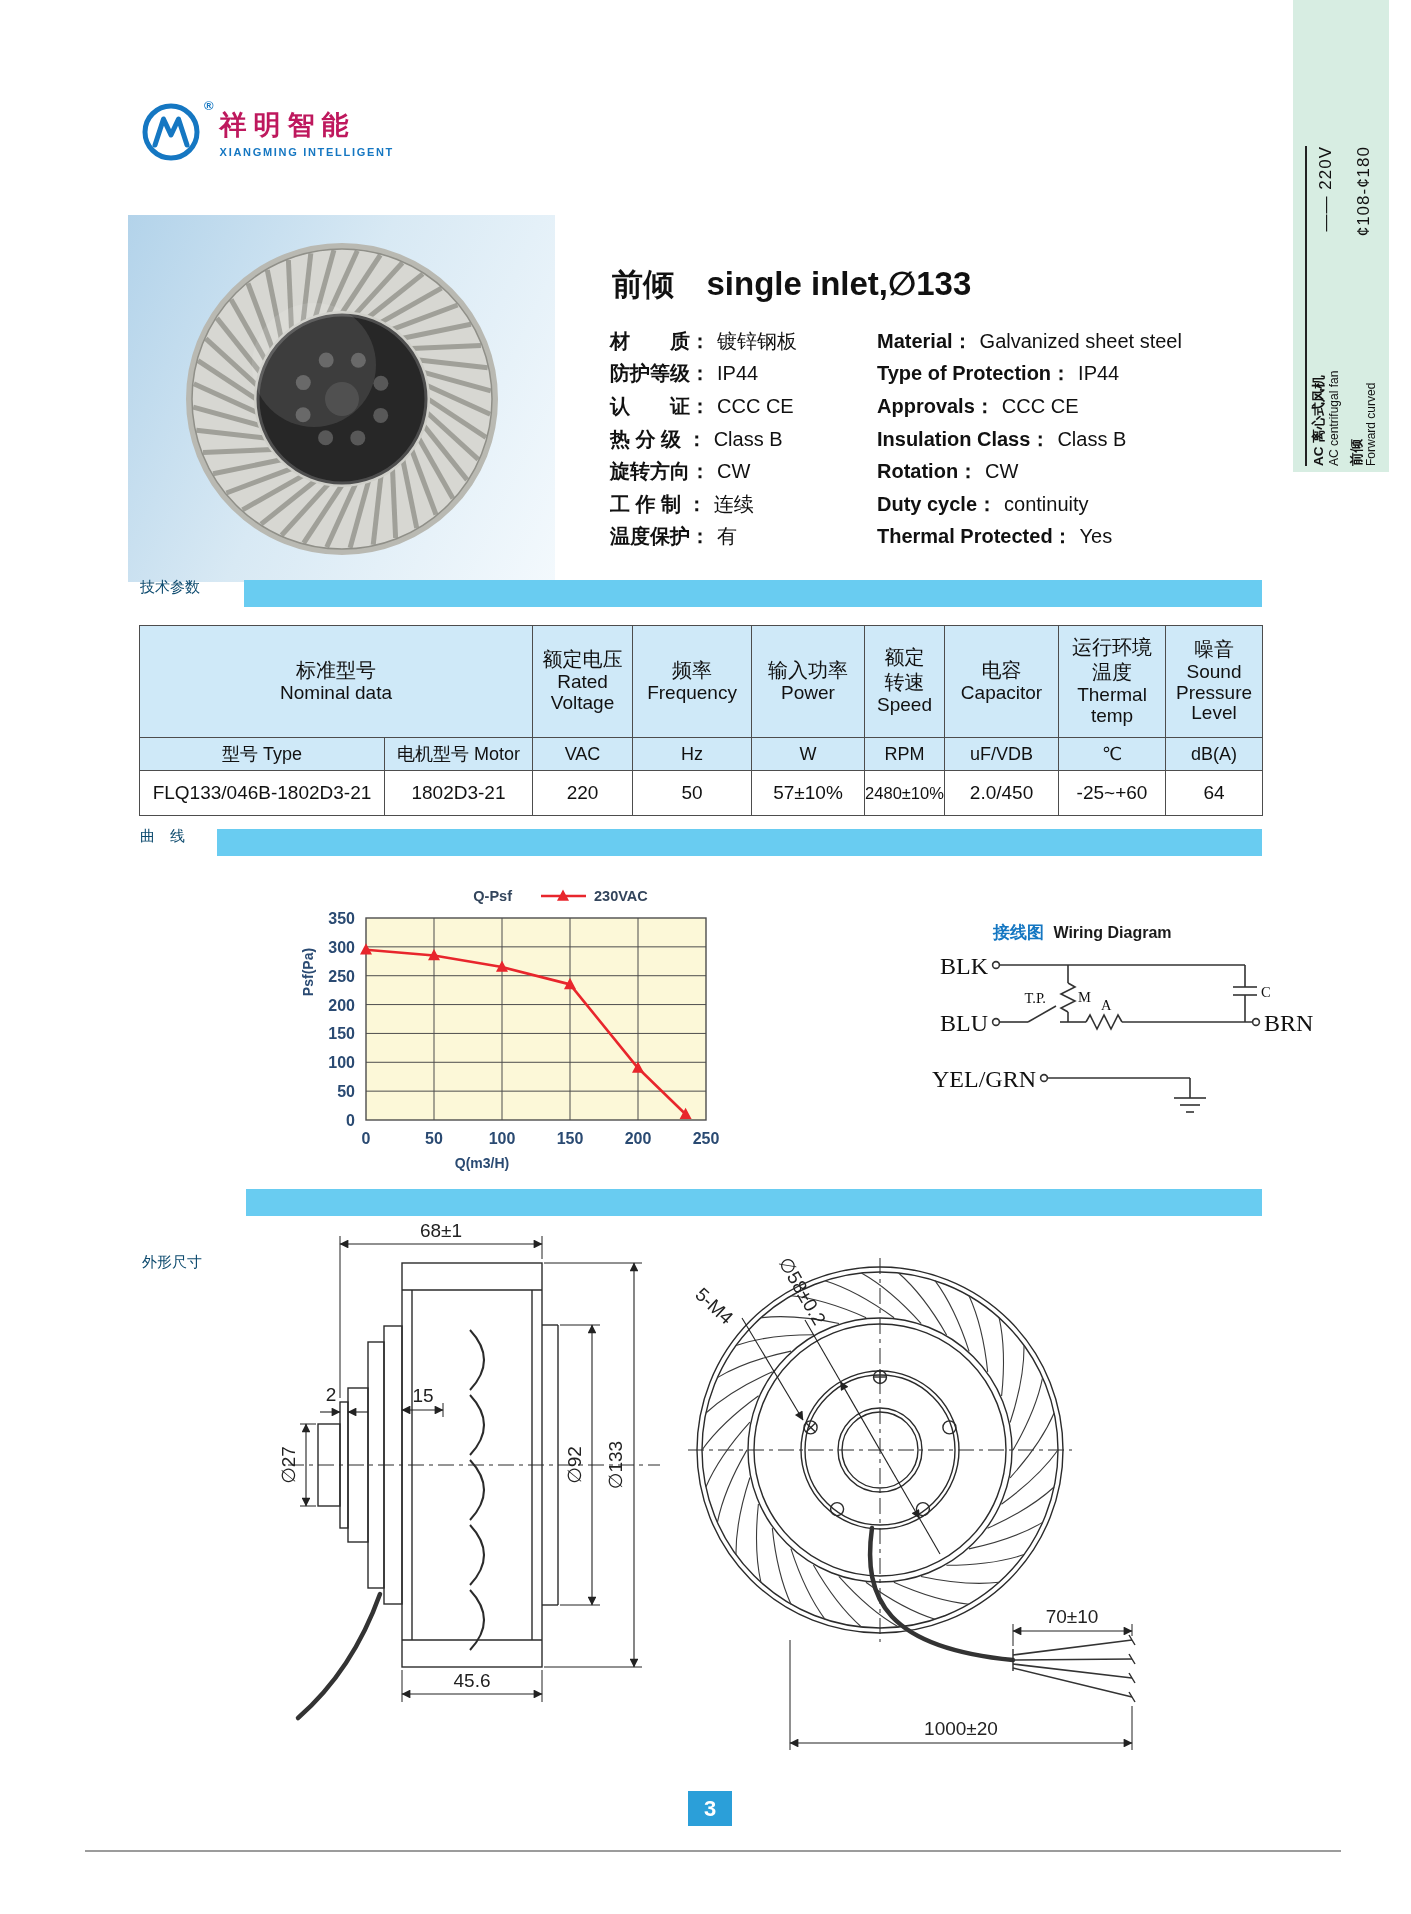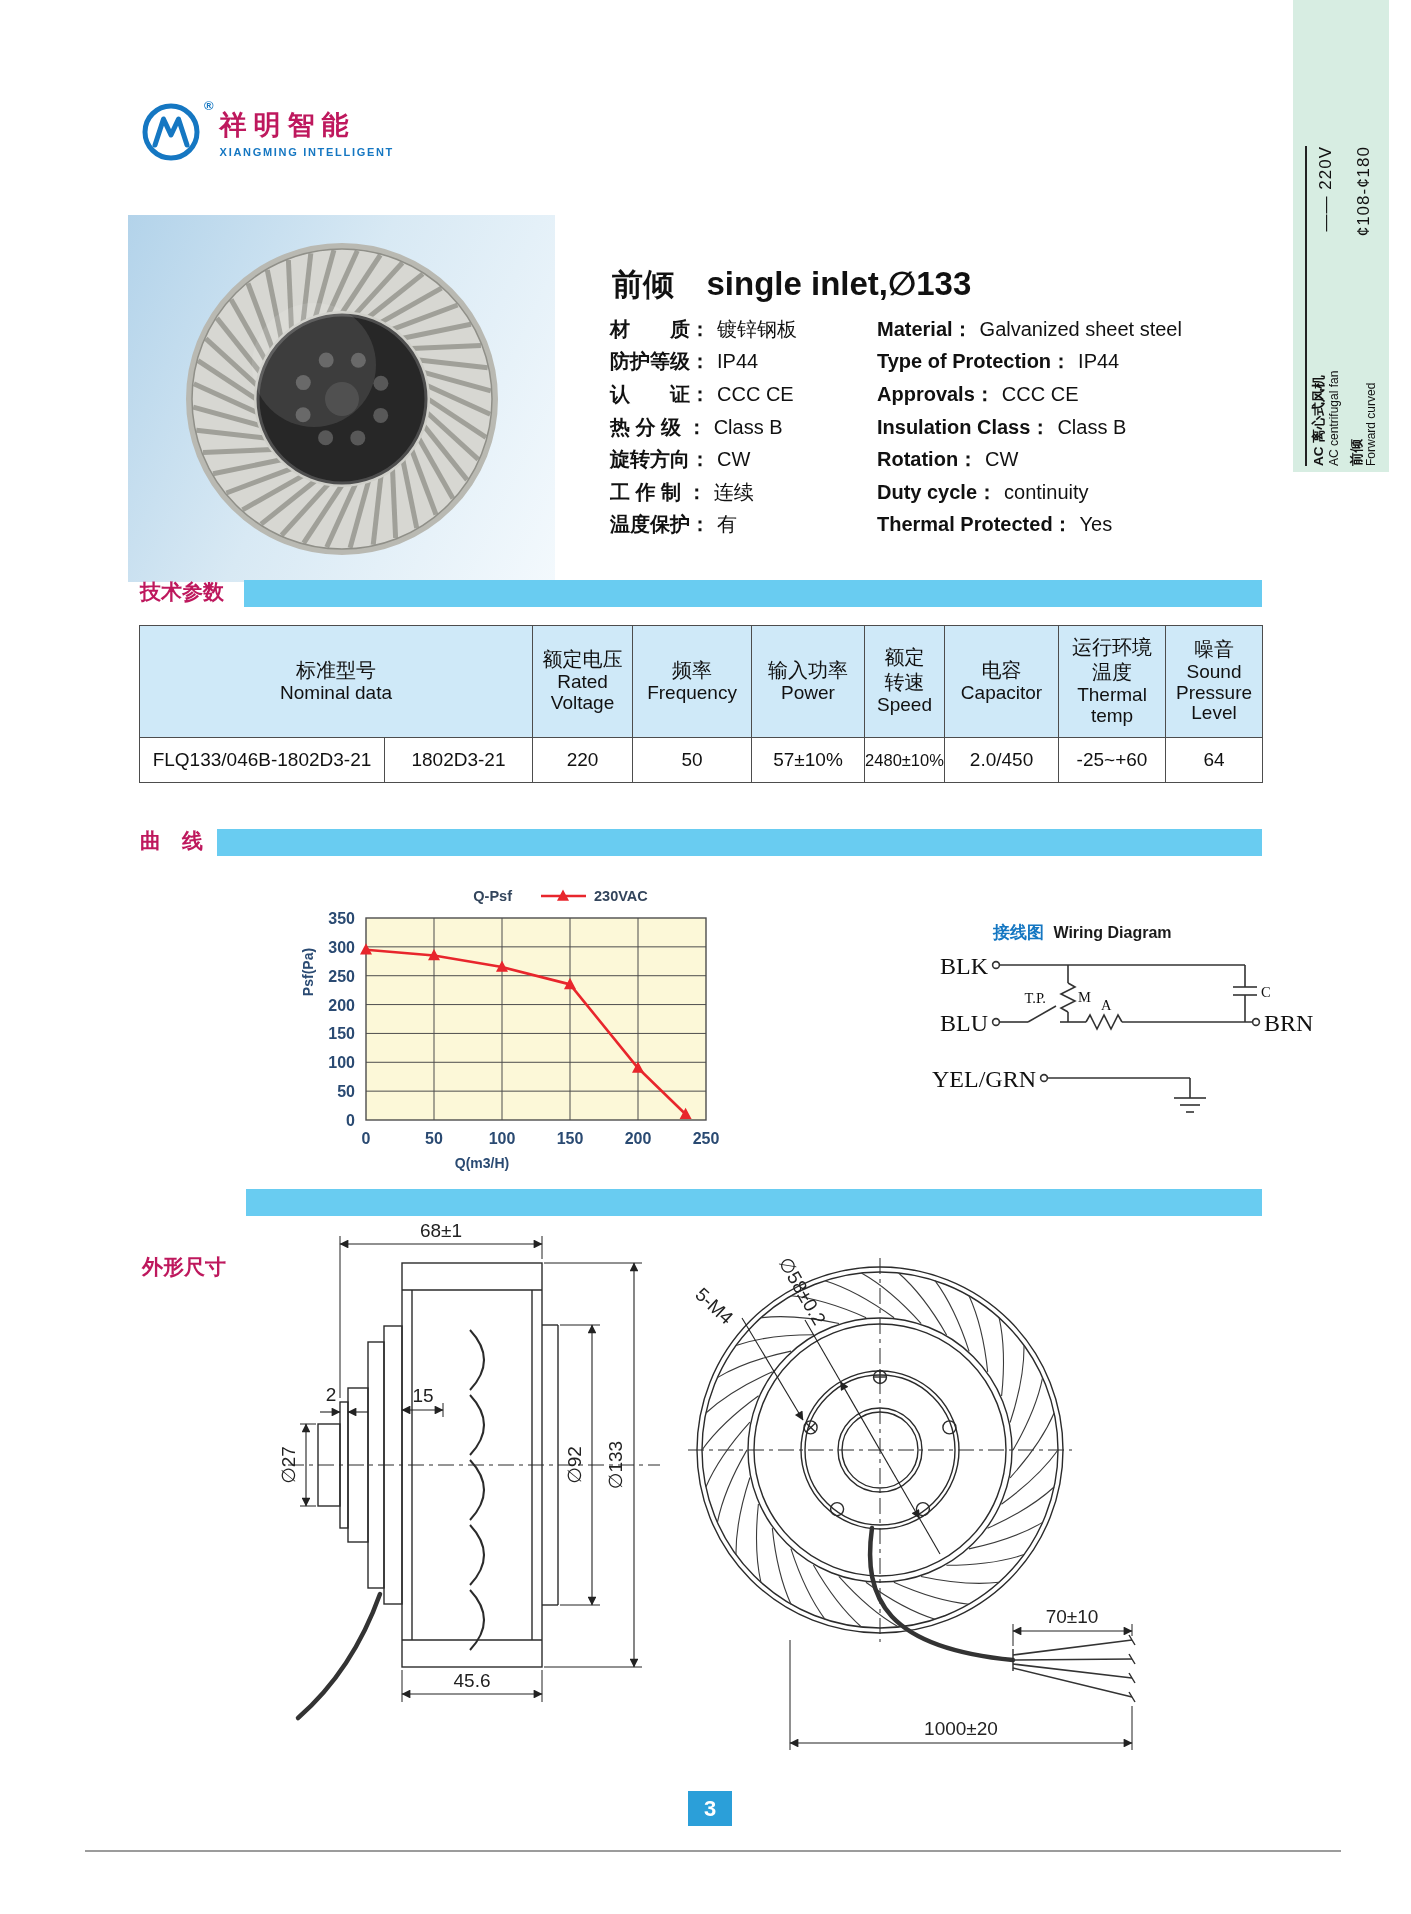--- a/index.html
+++ b/index.html
@@ -28,29 +28,29 @@
 
   
   .title-row{left:610px;top:209px;white-space:nowrap}
   .title-cn{color:#1577c2;font-size:43px;font-weight:bold;letter-spacing:1px}
   .title-en{font-size:36px;color:#161616;margin-left:14px}
   .subtitle-row{left:612px;top:264px;white-space:nowrap}
   .sub-cn{font-size:31px;font-weight:bold}
   .sub-en{font-size:33px;font-weight:bold;margin-left:28px}
 
   
-  .specs{top:313px}
+  .specs{top:325px}
   .specs-cn{left:610px}
   .specs-en{left:877px}
   .spec-row{height:32.6px;display:flex;align-items:center;font-size:20px;white-space:nowrap}
   .spec-lab{font-weight:bold}
   .spec-val{margin-left:7px}
 
   
-  .sec-label{font-size:21px;font-weight:bold;color:#be185d;white-space:nowrap}
+  .sec-label{font-size:15px;font-weight:normal;color:#0c4a6e;white-space:nowrap}
   .sec-bar{height:27px;background:#69ccf1}
 
   
   .ptable{left:139px;top:625px;border-collapse:collapse;table-layout:fixed;width:1123px}
   .ptable td{border:1.4px solid #4d4d4d;text-align:center;vertical-align:middle;padding:0;color:#111}
   .tr-head td{background:#cfe9f8;height:112px;vertical-align:top;padding-top:8px}
   .h-wrap{display:flex;flex-direction:column;justify-content:center;height:96px;align-items:center}
   .h-cn{font-size:20px;line-height:1.25}
   .h-en{font-size:19px;line-height:1.1;padding-bottom:3px}
   .narrow2 .h-cn{max-width:46px}
@@ -304,20 +304,31 @@
               <div class="h-en">Thermal temp</div>
             </div>
           </td>
       <td>
             <div class="h-wrap">
               <div class="h-cn">噪音</div>
               <div class="h-en">Sound Pressure Level</div>
             </div>
           </td>
     </tr>
+    <tr class="tr-sub">
+      <td>型号 Type</td>
+      <td>电机型号 Motor</td>
+      <td>VAC</td>
+      <td>Hz</td>
+      <td>W</td>
+      <td>RPM</td>
+      <td>uF/VDB</td>
+      <td>℃</td>
+      <td>dB(A)</td>
+    </tr>
     <tr class="tr-data">
       <td>FLQ133/046B-1802D3-21</td>
       <td>1802D3-21</td>
       <td>220</td>
       <td>50</td>
       <td>57±10%</td>
       <td class="squeeze">2480±10%</td>
       <td>2.0/450</td>
       <td>-25~+60</td>
       <td>64</td>

